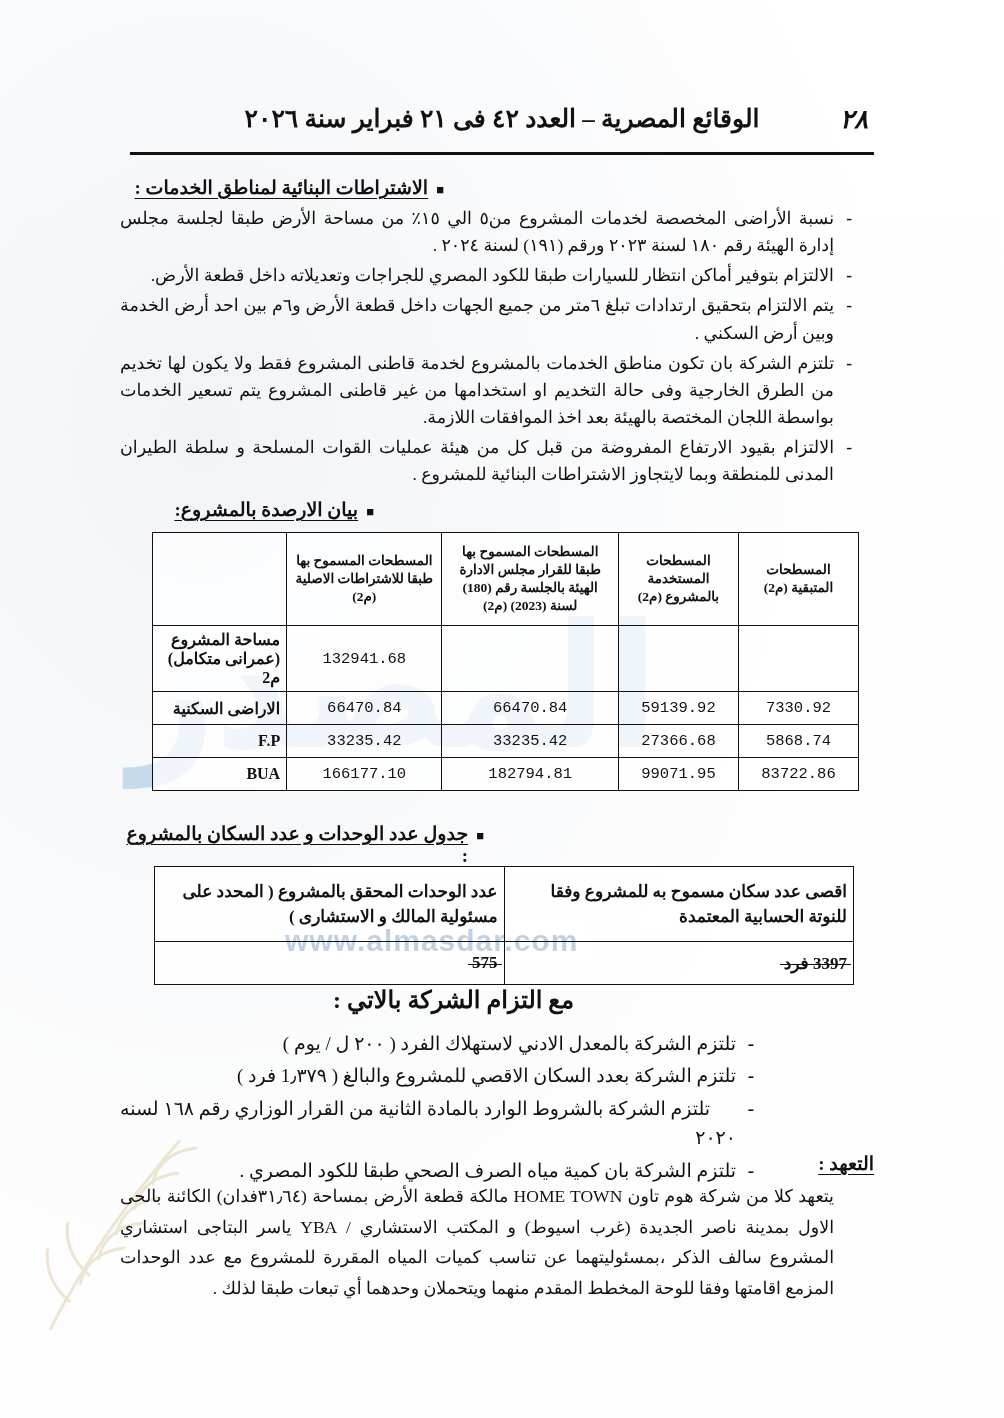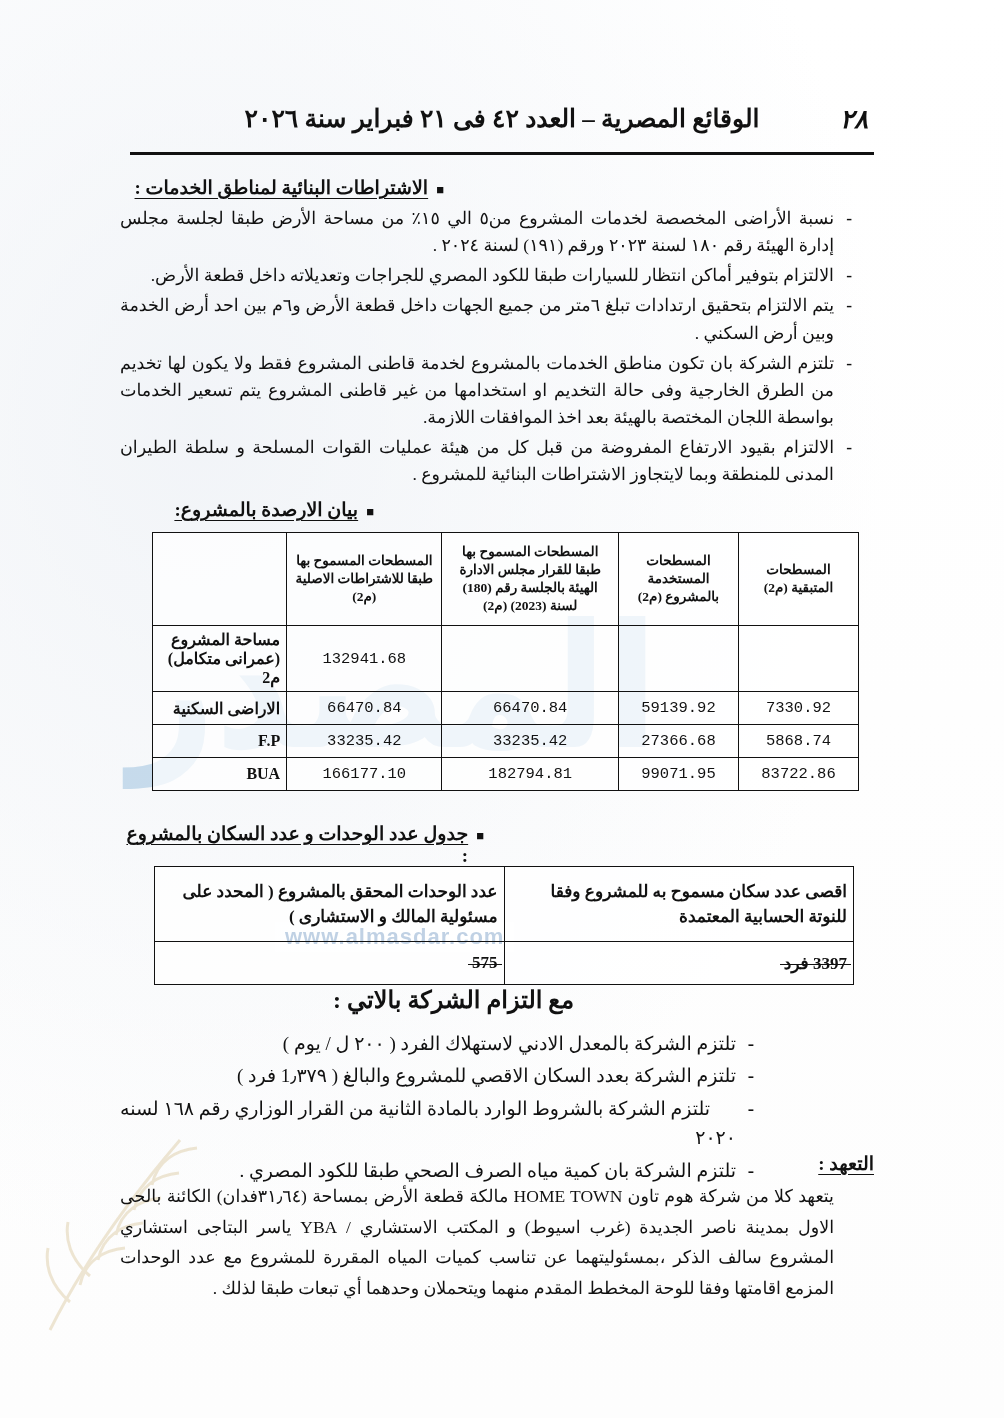--- a/index.html
+++ b/index.html
@@ -43,21 +43,21 @@
     transform: scaleY(1.15);
     white-space: nowrap;
     pointer-events: none;
   }
   .wm-url {
     position: absolute;
     left: 275px;
     top: 922px;
     font-family: "Liberation Sans", sans-serif;
     font-weight: bold;
-    font-size: 22px;
+    font-size: 30px;
     letter-spacing: 1px;
     color: #1d5c9e;
     background: rgba(255,255,255,0.55);
     padding: 2px 10px;
     pointer-events: none;
   }
   .wm-leaf {
     position: absolute;
     left: 10px;
     top: 1080px;

